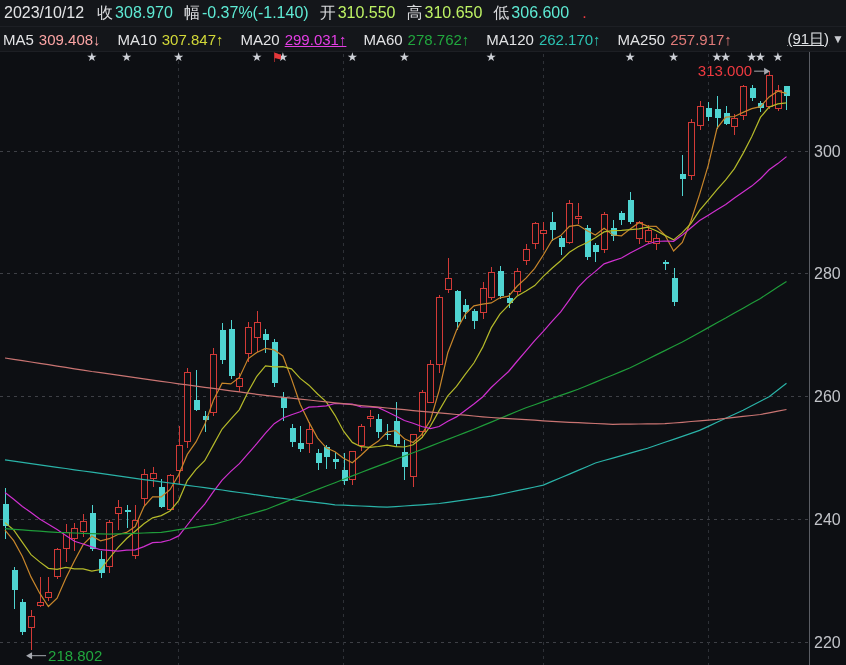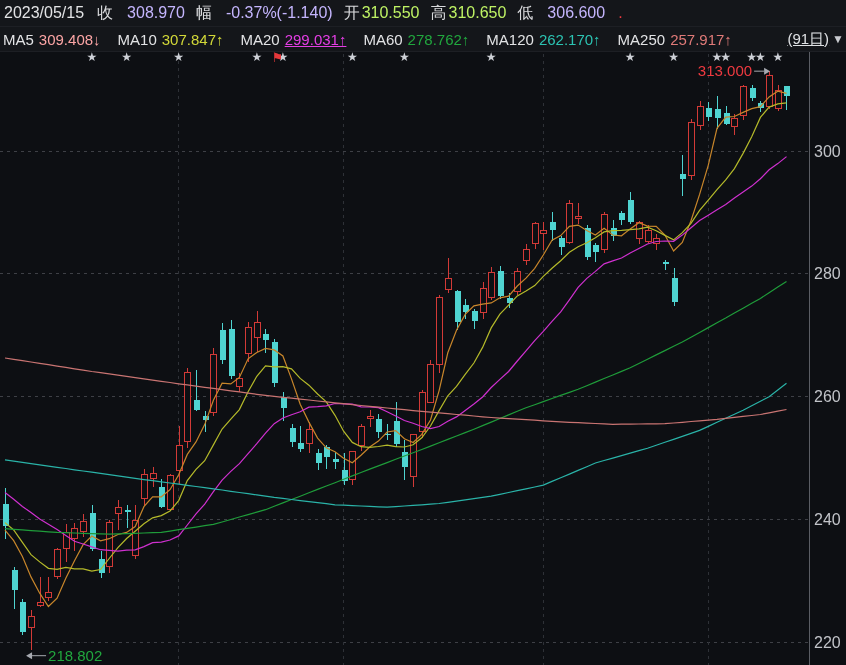--- a/index.html
+++ b/index.html
@@ -7,37 +7,37 @@
           font-family:"Liberation Sans",sans-serif;-webkit-font-smoothing:antialiased;}
   .hdr{position:absolute;left:0;width:846px;display:flex;align-items:center;
        background:#14161a;color:#d8d9dc;white-space:nowrap;overflow:hidden;z-index:3;}
   .row1{top:0;height:27px;font-size:16px;border-bottom:1px solid #1d1f24;padding-left:4px;box-sizing:border-box;}
   .row2{top:27px;height:25px;font-size:15px;border-bottom:1px solid #1d1f24;padding:0 2px 0 3px;box-sizing:border-box;}
   .sym{margin-right:21px;color:#e7e8ea;}
   .qdate{margin-right:13px;color:#e2e3e5;}
   .qitem{margin-right:11px;}
   .qlabel{color:#d8d9dc;margin-right:2px;}
   .t-up{color:#bef264;}
-  .t-down{color:#c4b5fd;margin-left:12px;}
+  .t-down{color:#5eead4;}
   .clip-frag{color:#ef3a40;margin-left:2px;}
   .ma-items{display:flex;align-items:center;}
   .ma-item{margin-right:17px;display:flex;align-items:flex-start;}
   .ma-item .lbl{color:#e2e3e5;margin-right:5px;}
   .period{margin-left:auto;display:flex;align-items:center;cursor:pointer;}
   .period .plabel{color:#dfe1e4;text-decoration:underline;}
   .period .tri{color:#c9cbd0;font-size:12px;margin-left:3px;}
   #chart{position:absolute;left:0;top:0;z-index:1;}
 </style>
 </head>
 <body>
 
 <div id="screen">
 
   <div class="hdr row1">
-    <span class="qdate">2023/05/15</span>
+    <span class="qdate">2023/10/12</span>
     <span id="quoteFields"><span class="qitem"><span class="qlabel">收</span><span class="t-down">308.970</span></span><span class="qitem"><span class="qlabel">幅</span><span class="t-down">-0.37%(-1.140)</span></span><span class="qitem"><span class="qlabel">开</span><span class="t-up">310.550</span></span><span class="qitem"><span class="qlabel">高</span><span class="t-up">310.650</span></span><span class="qitem"><span class="qlabel">低</span><span class="t-down">306.600</span></span></span>
     <span class="clip-frag">.</span>
   </div>
 
   <div class="hdr row2">
     <div class="ma-items" id="maLegend">
         <span class="ma-item">
           <span class="lbl">MA5</span>
           <span style="color: #fca5a5;">309.408↓</span>
         </span>

